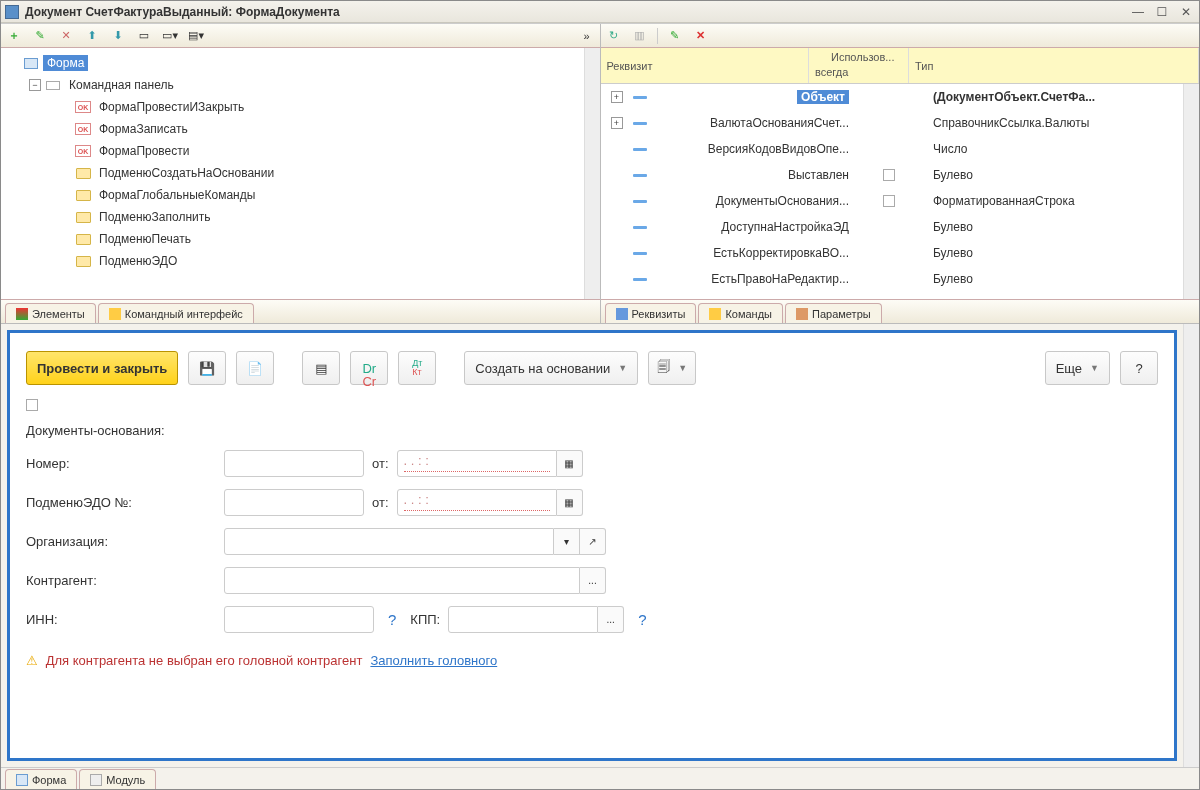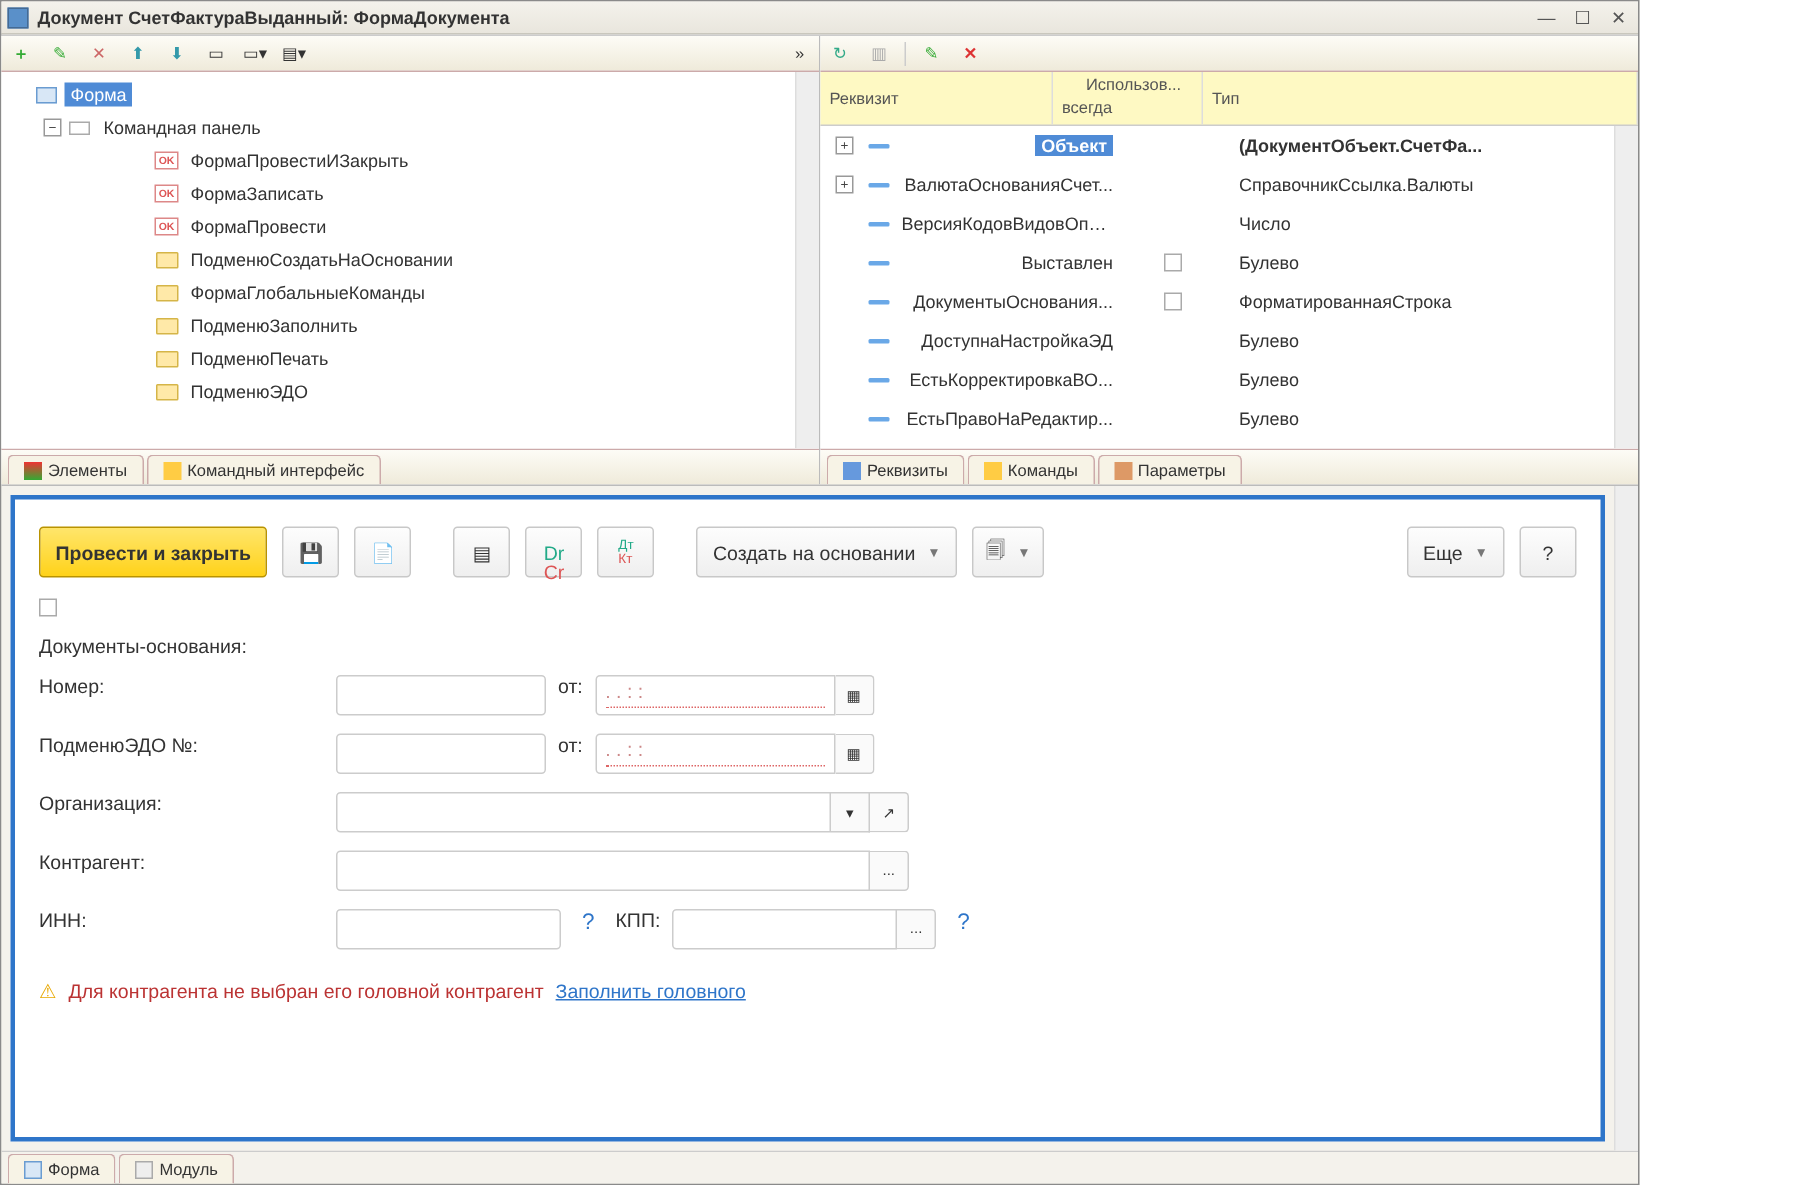--- a/index.html
+++ b/index.html
@@ -1,30 +1,30 @@
 <!DOCTYPE html>
 <html><head>
 <meta charset="utf-8">
 <style>
   * { box-sizing: border-box; font-family: Arial, sans-serif; }
   body { margin:0; background:#fff; font-size:12px; color:#333; user-select:none; }
-  .window { width:1093px; height:790px; border:1px solid #8a8a8a; position:relative; display:flex; flex-direction:column; background:#f4f2ec; }
+  .window { width:1200px; height:790px; border:1px solid #8a8a8a; position:relative; display:flex; flex-direction:column; background:#f4f2ec; }
   .titlebar { height:22px; background:linear-gradient(#f4f2ec,#e9e6dd); border-bottom:1px solid #c9c7bd; display:flex; align-items:center; padding:0 4px; gap:6px; }
   .titlebar .appicon { width:14px; height:14px; background:#5a90c9; border:1px solid #446a94; }
   .titlebar .title { flex:1; font-size:12px; color:#333; font-weight:bold; }
   .winbtn { width:18px; height:15px; display:flex; align-items:center; justify-content:center; font-size:12px; color:#555; }
   .panes { flex:0 0 300px; display:flex; border-top:1px solid #ccc; }
   .pane { flex:1; display:flex; flex-direction:column; border-right:1px solid #bbb; background:#fff; min-width:0; }
   .pane:last-child { border-right:none; }
   .toolbar { height:24px; background:linear-gradient(#fdfcf6,#efeada); border-bottom:1px solid #caa; display:flex; align-items:center; padding:0 4px; gap:8px; }
   .tbbtn { width:18px; height:18px; display:flex; align-items:center; justify-content:center; font-size:11px; border-radius:2px; }
   .tree { flex:1; overflow:auto; padding:4px 0; background:#fff; position:relative; }
   .scroll-y { position:absolute; right:0; top:0; bottom:0; width:16px; background:#eee; border-left:1px solid #ddd; }
   .tree-row { display:flex; align-items:center; height:22px; padding-left:6px; gap:4px; white-space:nowrap; }
-  .indent0{padding-left:6px} .indent1{padding-left:28px} .indent2{padding-left:86px}
+  .indent0{padding-left:6px} .indent1{padding-left:28px} .indent2{padding-left:58px}
   .tree-exp { width:12px; height:12px; border:1px solid #999; display:flex; align-items:center; justify-content:center; font-size:9px; background:#fff; color:#444; }
   .tree-sp { width:12px; }
   .node-icon { width:16px; height:14px; display:flex; align-items:center; justify-content:center; }
   .ic-form { background:#d8e7f6; border:1px solid #6a9cd1; width:14px; height:11px; }
   .ic-panel { background:#fff; border:1px solid #aaa; width:14px; height:9px; }
   .ic-ok { border:1px solid #d88; color:#d55; width:16px; height:12px; font-size:7px; font-weight:bold; display:flex; align-items:center; justify-content:center;}
   .ic-folder { width:15px; height:11px; background:#ffe9a8; border:1px solid #d5b548; border-radius:1px; }
   .tree-label { padding:1px 4px; }
   .tree-sel { background:#4f8bd6; color:#fff; }
   .tabs { height:24px; background:linear-gradient(#fdfcf6,#efeada); border-top:1px solid #caa; display:flex; align-items:flex-end; gap:2px; padding:0 4px; }
@@ -43,21 +43,21 @@
   .g-type.bold { font-weight:bold; }
   .chk { width:12px; height:12px; border:1px solid #aaa; background:#fff; }
   .preview-wrap { flex:1; display:flex; background:#f4f2ec; border-top:1px solid #bbb; min-height:0; position:relative; }
   .preview-scroll { width:16px; background:#eee; border-left:1px solid #ddd; }
   .preview { flex:1; margin:6px; background:#fff; border:3px solid #2e75c9; padding:18px 16px 8px 16px; overflow:hidden; position:relative; }
   .p-toolbar { display:flex; gap:10px; align-items:center; margin-bottom:14px; }
   .pbtn { height:34px; border:1px solid #c8c8c8; border-radius:3px; background:linear-gradient(#fdfdfd,#efefef); display:flex; align-items:center; justify-content:center; padding:0 10px; font-size:13px; gap:4px; }
   .pbtn.yellow { background:linear-gradient(#ffe56b,#ffd21a); border-color:#b99300; font-weight:bold; color:#333; }
   .pbtn.sq { width:38px; padding:0; }
   .pbtn .caret{ font-size:9px; color:#777; margin-left:4px;}
-  .form-row { display:flex; margin:12px 0; gap:8px; font-size:13px; }
+  .form-row { display:flex; align-items:center; margin:12px 0; gap:8px; font-size:13px; }
   .lbl { width:190px; }
   .tin { height:27px; border:1px solid #ccc; border-radius:3px; background:#fff; padding:2px 6px; position:relative;}
   .tin.dotted::after{ content:""; position:absolute; left:6px; right:6px; bottom:4px; border-bottom:1px dotted #d66; }
   .btn-side { width:26px; height:27px; border:1px solid #ccc; border-left:none; border-radius:0 3px 3px 0; display:flex; align-items:center; justify-content:center; background:#fafafa; font-size:10px;}
   .btn-mid { border-radius:0; }
   .blue-q { color:#2e75c9; font-size:15px; padding:0 6px; }
   .warn-row { display:flex; align-items:center; gap:8px; color:#b33; font-size:13px; padding-top:8px; }
   .warn-link { color:#2e75c9; text-decoration:underline; }
   .bottom-tabs { height:22px; background:#f4f2ec; display:flex; align-items:flex-end; gap:2px; padding:0 4px; border-top:1px solid #ccc;}
 </style>

